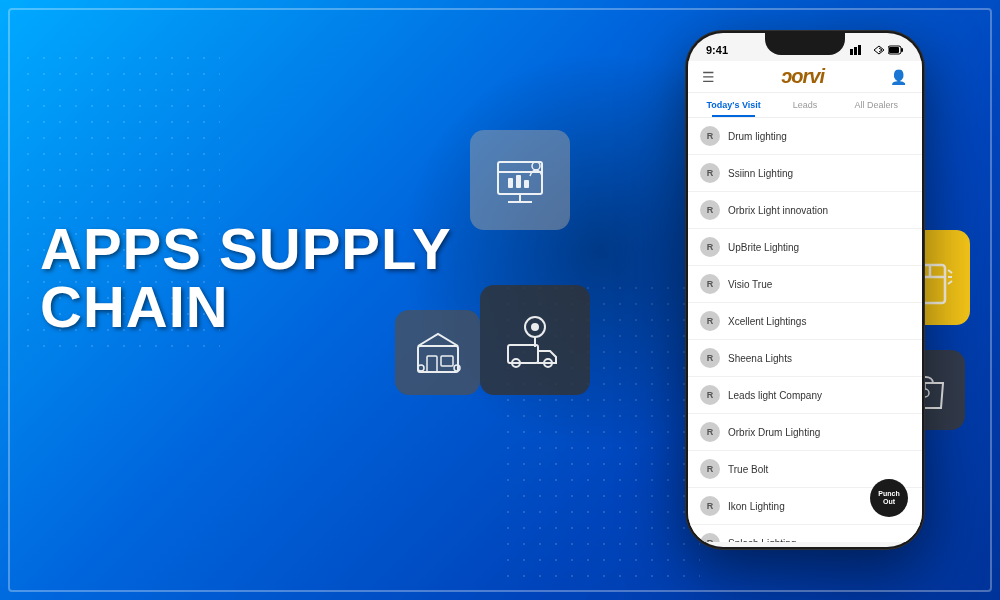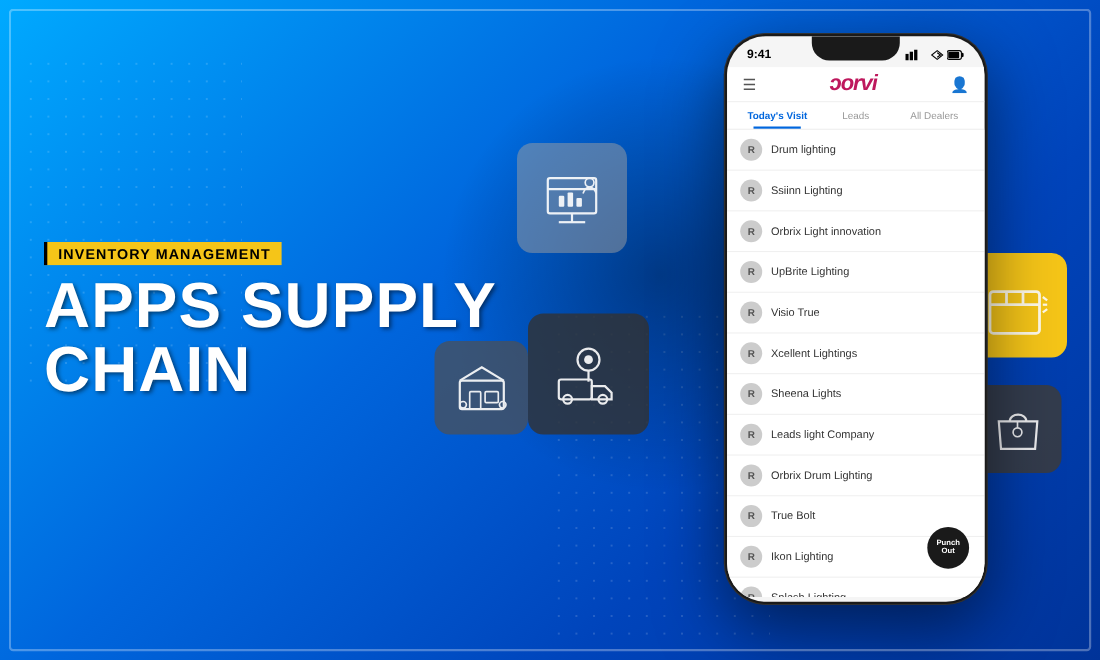--- a/index.html
+++ b/index.html
@@ -131,21 +131,21 @@
       height: 80px;
       background: rgba(60,60,60,0.85);
       top: 350px;
       right: 35px;
     }
 
     
     .phone-container {
       position: absolute;
       top: 30px;
-      right: 102px;
+      right: 75px;
       width: 240px;
       height: 540px;
       z-index: 6;
     }
     .phone-outer {
       width: 240px;
       height: 520px;
       background: #1a1a1a;
       border-radius: 38px;
       padding: 3px;
@@ -191,21 +191,21 @@
       display: flex;
       align-items: center;
       justify-content: space-between;
       padding: 4px 14px 4px;
       background: #fff;
       border-bottom: 1px solid #eee;
     }
     .app-logo {
       font-size: 20px;
       font-weight: 900;
-      color: #be185d;
+      color: #a16207;
       letter-spacing: -1px;
       font-style: italic;
     }
     .menu-icon { font-size: 14px; color: #555; }
     .profile-icon { font-size: 14px; color: #555; }
 
     
     .app-tabs {
       display: flex;
       background: #fff;
@@ -285,21 +285,20 @@
 </head>
 <body>
 
 <div class="dots-pattern"></div>
 
 <div class="dark-circle"></div>
 
 <div class="border-frame"></div>
 
 <div class="left-section">
-  <div class="badge-label">INVENTORY MANAGEMENT</div>
   <div class="main-title">
     <span>APPS SUPPLY</span><br>
     <span>CHAIN</span>
   </div>
 </div>
 
 <div class="float-card card-analyst">
   <svg width="60" height="60" viewBox="0 0 60 60" fill="none" xmlns="http://www.w3.org/2000/svg">
     <rect x="8" y="12" width="44" height="32" rx="2" stroke="white" stroke-width="2" fill="none"></rect>
     <line x1="8" y1="22" x2="52" y2="22" stroke="white" stroke-width="2"></line>

